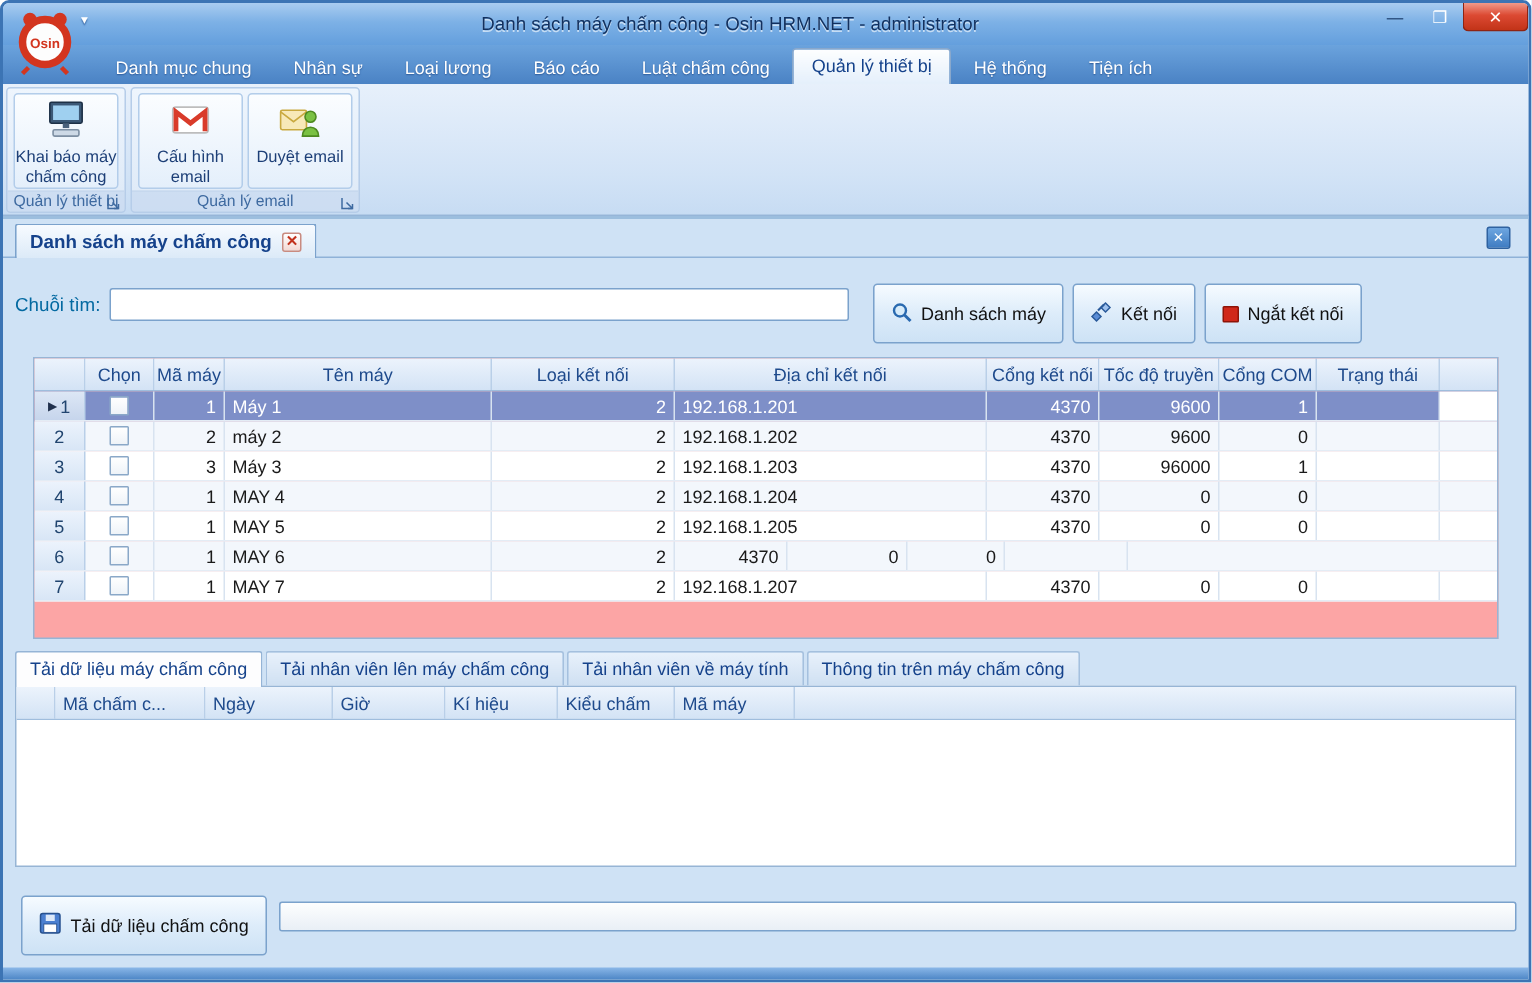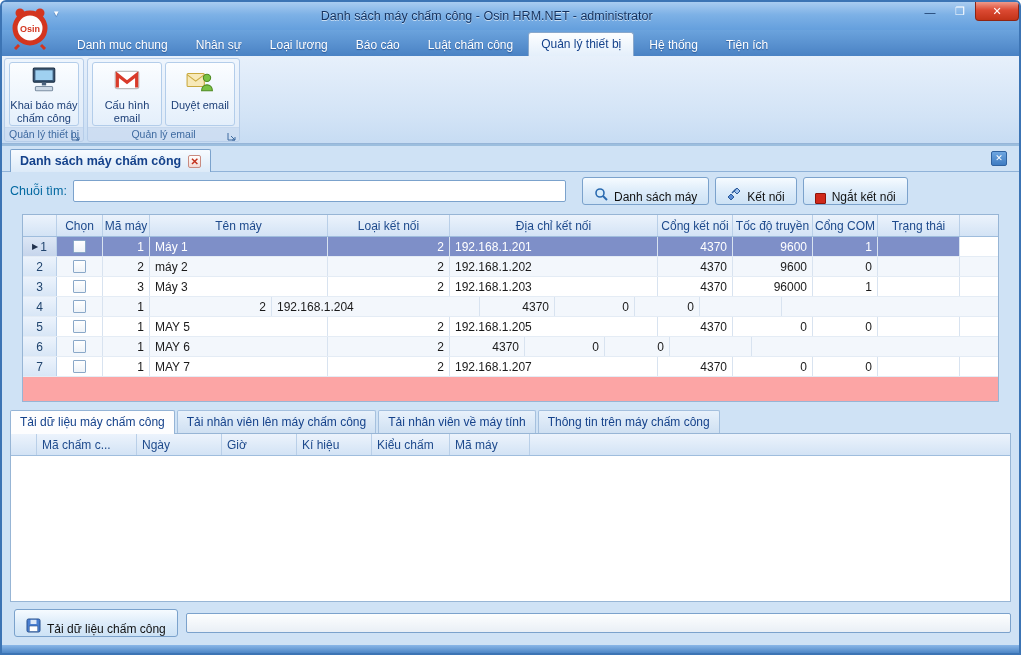--- a/index.html
+++ b/index.html
@@ -34,21 +34,21 @@
   .content { flex:1; display:flex; flex-direction:column; min-height:0; background:#cfe2f5; border-top:2px solid #9cbede; }
 
   .doc-tabstrip { height:26px; display:flex; align-items:flex-end; padding:2px 12px 0 8px; border-bottom:1px solid #8fb2d8; flex:0 0 auto; }
   .doc-tab { display:flex; align-items:center; gap:7px; padding:4px 9px 4px; background:linear-gradient(#f7fbff,#dceaf8); border:1px solid #7ba2cc; border-bottom:none; border-radius:2px 2px 0 0; font-weight:bold; color:#15428b; font-size:12.5px; cursor:pointer; margin-bottom:-1px; }
   .doc-tab .tab-close { color:#c2311c; font-weight:bold; font-size:10px; background:linear-gradient(#fff,#f3d9d4); border:1px solid #c98b80; border-radius:2px; width:13px; height:13px; line-height:11px; text-align:center; cursor:pointer; }
   .panel-close { margin-left:auto; margin-bottom:5px; width:16px; height:15px; background:linear-gradient(#6ea6e0,#3f7cc2); border:1px solid #2f62a0; border-radius:2px; color:#fff; font-size:9px; line-height:13px; text-align:center; cursor:pointer; }
 
   .search-row { display:flex; align-items:center; gap:6px; padding:5px 8px 4px; flex:0 0 auto; }
   .search-label { font-size:12.5px; color:#0369a1; }
   .search-input { width:493px; height:22px; border:1px solid #7ba2cc; border-radius:2px; padding:0 5px; font-family:inherit; font-size:12px; background:#fff; }
-  .tb-btn { height:28px; display:inline-flex; align-items:flex-end; gap:6px; padding:0 11px; border:1px solid #7ba2cc; border-radius:3px; background:linear-gradient(#f6fbff,#ddecfa 50%,#cde2f5); font-size:12px; color:#111; cursor:pointer; }
+  .tb-btn { height:40px; display:inline-flex; align-items:center; gap:6px; padding:0 11px; border:1px solid #7ba2cc; border-radius:3px; background:linear-gradient(#f6fbff,#ddecfa 50%,#cde2f5); font-size:12px; color:#111; cursor:pointer;margin-top:12px; }
   .tb-btn:first-of-type { margin-left:10px; }
   .stop-sq { width:11px; height:11px; background:#d0281a; border:1px solid #8e1408; border-radius:1px; }
 
   
   .grid { margin:5px 20px 0; border:1px solid #97b5d5; background:#fca5a5; height:188px; overflow:hidden; flex:0 0 auto; }
   .ghead { display:flex; height:22px; background:linear-gradient(#ecf3fc,#d3e3f5); border-bottom:1px solid #9fbddd; }
   .gh { display:flex; align-items:center; justify-content:center; font-size:12px; color:#1e4a8c; border-right:1px solid #b9cfe8; background:linear-gradient(#ecf3fc,#d3e3f5); overflow:hidden; white-space:nowrap; }
   .gh.fill, .gc.fill { flex:1; border-right:none; }
   .grow { display:flex; height:20px; border-bottom:1px solid #e4ecf5; background:#fff; }
   .grow.alt { background:#f3f7fc; }
@@ -281,20 +281,21 @@
             <div class="gc fill"></div>
           </div>
           <div class="grow alt">
             <div class="gc c-ind">
               <span>4</span>
             </div>
             <div class="gc c-chon">
               <span class="cb"></span>
             </div>
             <div class="gc c-mamay num">1</div>
+            <div class="gc c-tenmay">MAY 4</div>
             <div class="gc c-loai num">2</div>
             <div class="gc c-diachi">192.168.1.204</div>
             <div class="gc c-congkn num">4370</div>
             <div class="gc c-tocdo num">0</div>
             <div class="gc c-congcom num">0</div>
             <div class="gc c-trangthai"></div>
             <div class="gc fill"></div>
           </div>
           <div class="grow">
             <div class="gc c-ind">

